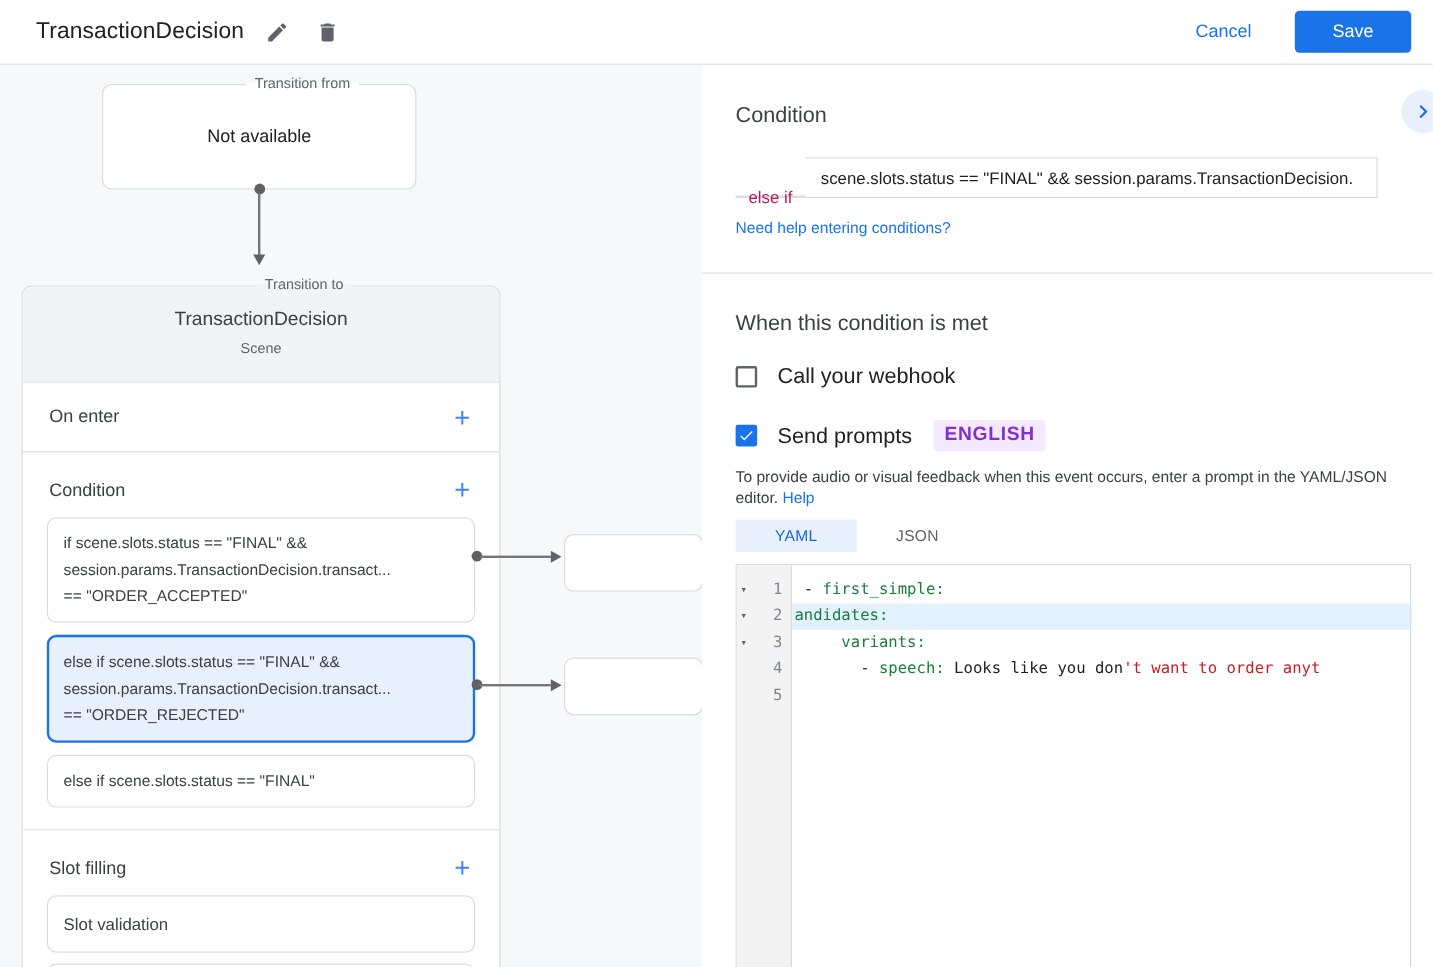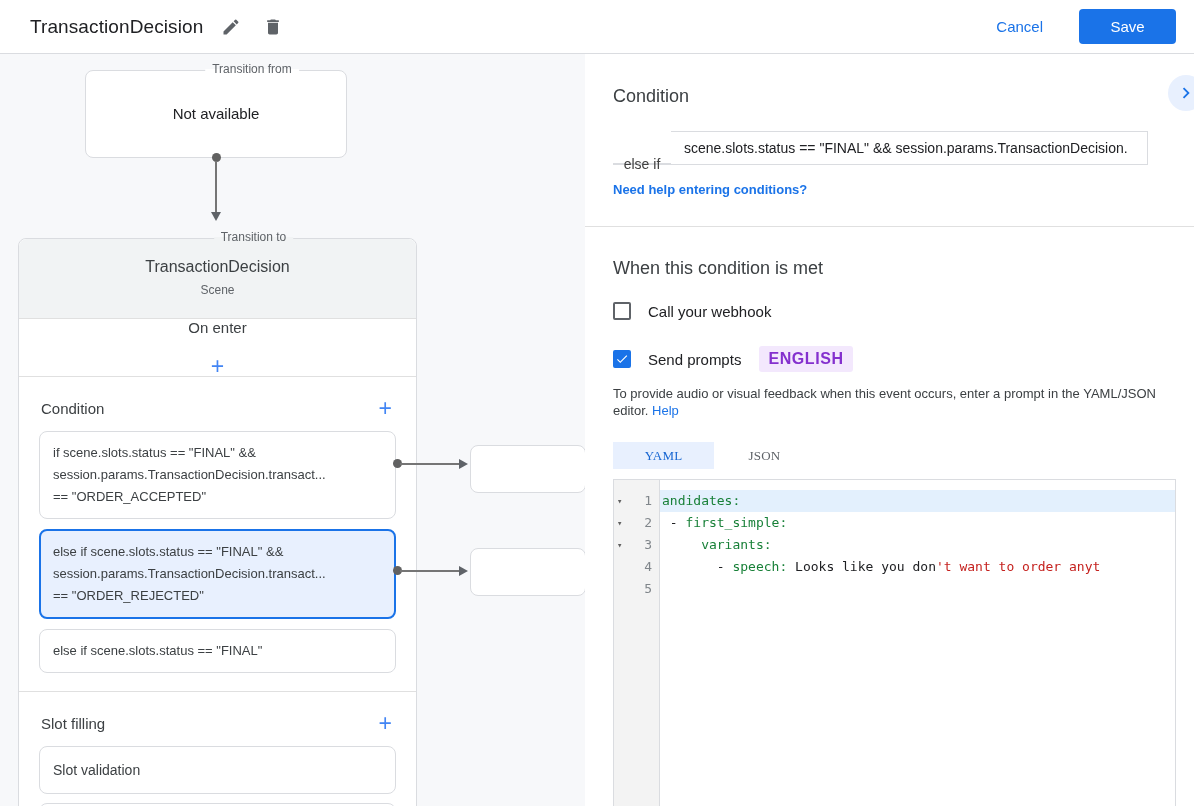--- a/index.html
+++ b/index.html
@@ -41,21 +41,21 @@
     border-bottom:5px solid transparent; border-left:9px solid #5f6368; }
 
   .scene-card { position:absolute; left:18px; top:184px; width:399px; height:650px; background:#fff;
     border:1px solid #dadce0; border-radius:8px 8px 0 0; }
   .scene-header { height:80px; background:#f1f3f4; border-bottom:1px solid #e0e0e0; border-radius:8px 8px 0 0;
     text-align:center; padding-top:19px; }
   .scene-title { font-size:16px; color:#3c4043; }
   .scene-sub { font-size:12px; color:#5f6368; margin-top:7px; }
 
   .row-simple { height:58px; border-bottom:1px solid #e0e0e0; display:flex; align-items:center;
-    padding:0 22px;flex-direction:column; }
+    padding:0 22px; }
   .sec-label { font-size:15px; color:#3c4043; flex:1; }
   .plus-btn { background:none; border:none; color:#4285f4; font-size:23px; font-weight:400;
     line-height:20px; cursor:pointer; font-family:inherit; padding:0 2px; }
 
   .section { padding:18px 20px 18px 20px; border-bottom:1px solid #e0e0e0; }
   .section.last { border-bottom:none; }
   .sec-head { display:flex; align-items:center; padding:0 2px; margin-bottom:10px; height:26px; }
 
   .cond-card { background:#fff; border:1px solid #dadce0; border-radius:8px; padding:10px 13px;
     margin-bottom:10px; cursor:pointer; }
@@ -75,46 +75,46 @@
     overflow:hidden; padding:0 18px 0 28px; }
   .expand-btn { position:absolute; right:-10px; top:21px; width:36px; height:36px; border-radius:50%;
     background:#e8f0fe; border:none; cursor:pointer; display:flex; align-items:center; justify-content:center; z-index:5; }
   .expand-btn svg { width:22px; height:22px; fill:#1a73e8; }
 
   .panel-h { font-size:18px; font-weight:400; color:#3c4043; }
   .cond-heading { margin-top:30px; line-height:24px; }
 
   .cond-input-row { display:flex; margin-top:23px; height:34px; width:535px; }
   .cond-prefix { width:58px; background:#f8f9fa; border:1px solid #dadce0; display:flex; align-items:center;
-    justify-content:center; font-size:14px; color:#404040; flex:none;margin-top:32px; }
+    justify-content:center; font-size:14px; color:#be185d; flex:none;margin-top:32px; }
   .cond-input { flex:1; border:1px solid #dadce0; border-left:none; background:#fff; font-size:14px;
     color:#202124; padding:0 13px; font-family:inherit; outline:none; }
 
   .help-link { display:inline-block; margin-top:17px; font-size:13px; color:#1a73e8;
-    text-decoration:none; cursor:pointer;font-weight:bold; }
+    text-decoration:none; cursor:pointer; }
 
   .panel-divider { height:1px; background:#e0e0e0; margin:28px -18px 0 -28px; }
 
   .when-heading { margin-top:30px; line-height:22px; }
 
   .check-row { display:flex; align-items:center; margin-top:26px; }
   .check-row.first { margin-top:23px; }
   .checkbox { width:18px; height:18px; border:2px solid #5f6368; border-radius:2px; background:#fff;
     cursor:pointer; flex:none; display:flex; align-items:center; justify-content:center; }
   .checkbox svg { width:16px; height:16px; display:none; }
   .checkbox.checked { background:#1a73e8; border-color:#1a73e8; }
   .checkbox.checked svg { display:block; }
-  .check-label { font-size:15px; font-weight:500; color:#202124; margin-left:17px; }
+  .check-label { font-size:18px; font-weight:500; color:#202124; margin-left:17px; }
   .lang-badge { margin-left:18px; background:#f3e8fd; color:#8430ce; font-size:16px; font-weight:700;
     letter-spacing:.6px; padding:4px 9px; border-radius:3px; }
 
   .prompt-desc { margin-top:13px; font-size:13px; color:#3c4043; line-height:17px; width:555px; }
   .inline-link { color:#1a73e8; text-decoration:none; cursor:pointer; }
 
-  .tabs { display:flex; margin-top:23px;font-family:Liberation Serif, serif; }
+  .tabs { display:flex; margin-top:10px; }
   .tab { width:101px; height:27px; background:none; border:none; font-family:inherit; font-size:13px;
     font-weight:500; color:#5f6368; cursor:pointer; letter-spacing:.2px; }
   .tab.active { background:#e8f0fe; color:#1967d2; }
 
   .editor { margin-top:10px; width:563px; height:400px; border:1px solid #dadce0; display:flex;
     font-family:"DejaVu Sans Mono", monospace; font-size:13px; }
   .gutter { width:46px; background:#f3f3f3; border-right:1px solid #dadce0; padding-top:10px; flex:none; }
   .g-row { position:relative; height:22px; line-height:22px; }
   .g-fold { position:absolute; left:3px; top:0; font-size:9px; color:#616161; cursor:pointer; }
   .g-num { display:block; text-align:right; padding-right:7px; color:#80868b; }
@@ -274,20 +274,20 @@
           <span class="g-num">3</span>
         </div>
         <div class="g-row">
           <span class="g-num">4</span>
         </div>
         <div class="g-row">
           <span class="g-num">5</span>
         </div>
       </div>
     <div class="code" id="editor-code">
+        <div class="c-row"><span class="seg-plain"> - </span><span class="seg-key">first_simple:</span></div>
         <div class="c-row hl"><span class="seg-key">andidates:</span></div>
-        <div class="c-row"><span class="seg-plain"> - </span><span class="seg-key">first_simple:</span></div>
         <div class="c-row"><span class="seg-plain">     </span><span class="seg-key">variants:</span></div>
         <div class="c-row"><span class="seg-plain">       - </span><span class="seg-key">speech:</span><span class="seg-plain"> Looks like you don</span><span class="seg-str">'t want to order anyt</span></div>
         <div class="c-row"></div>
       </div>
   </div>
 </div>
 
 </body></html>

